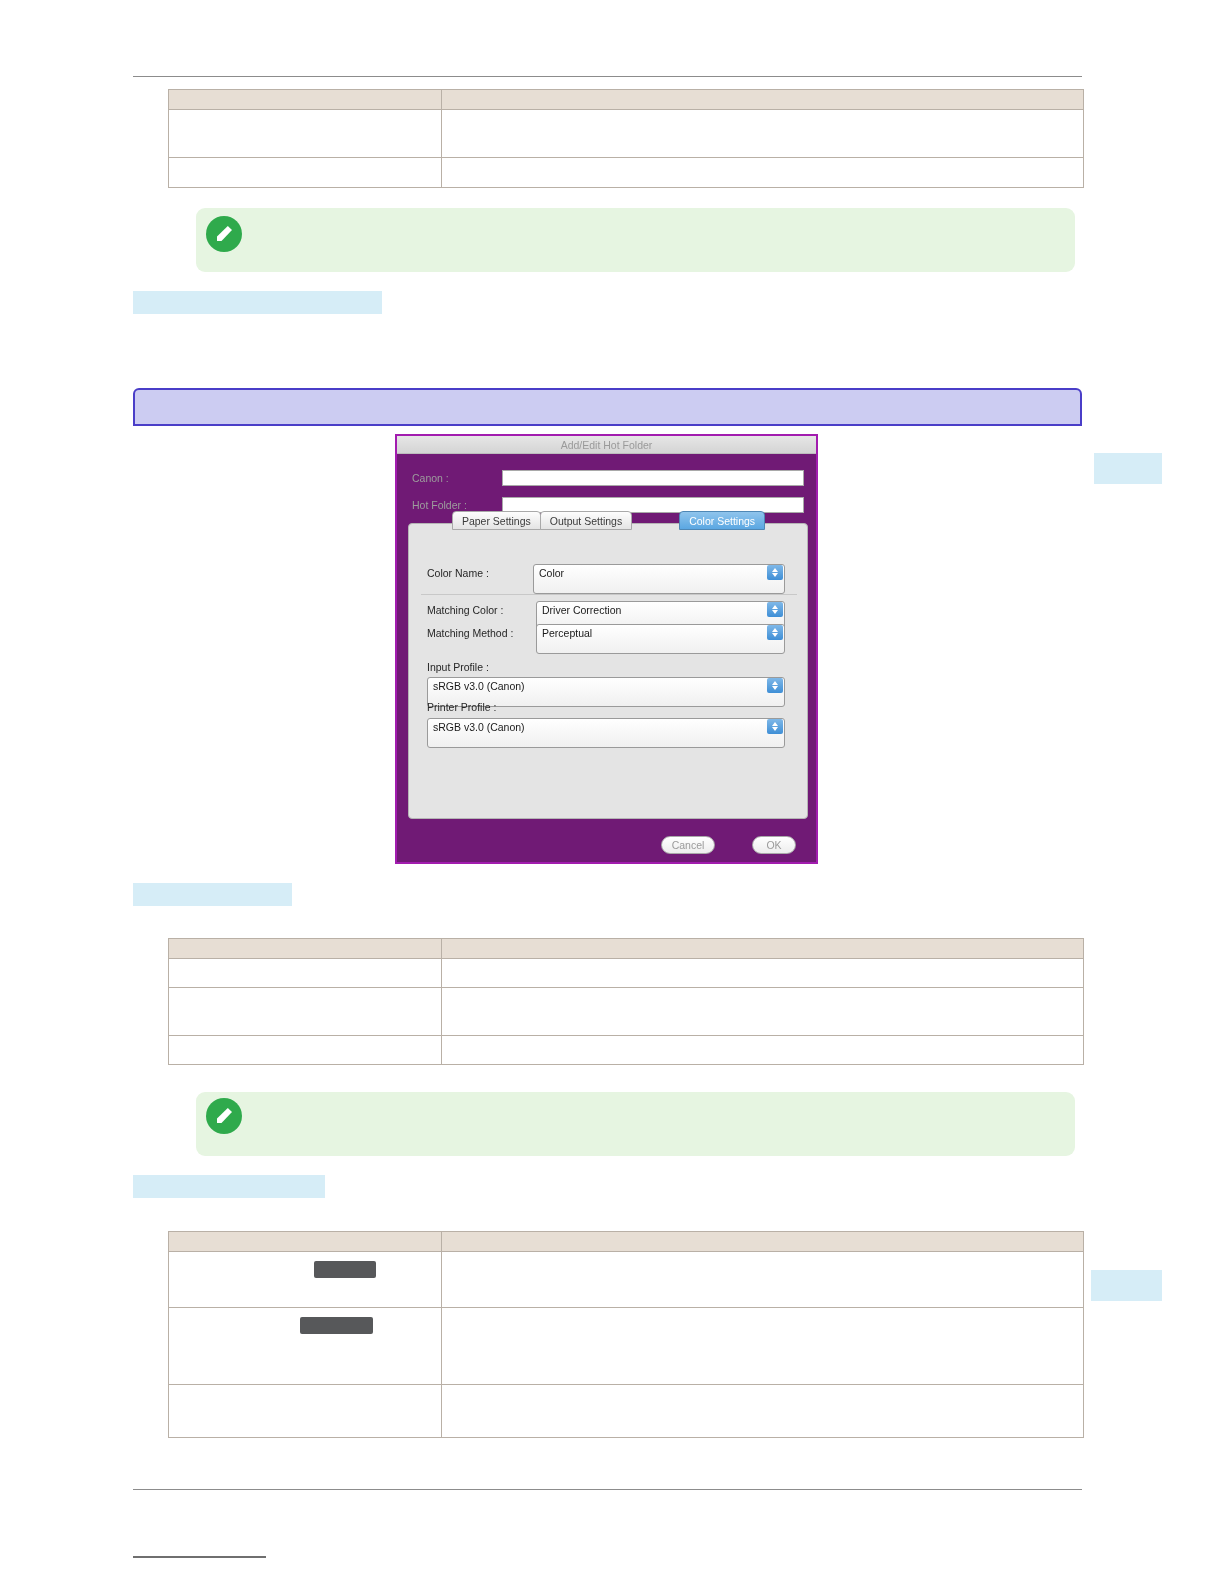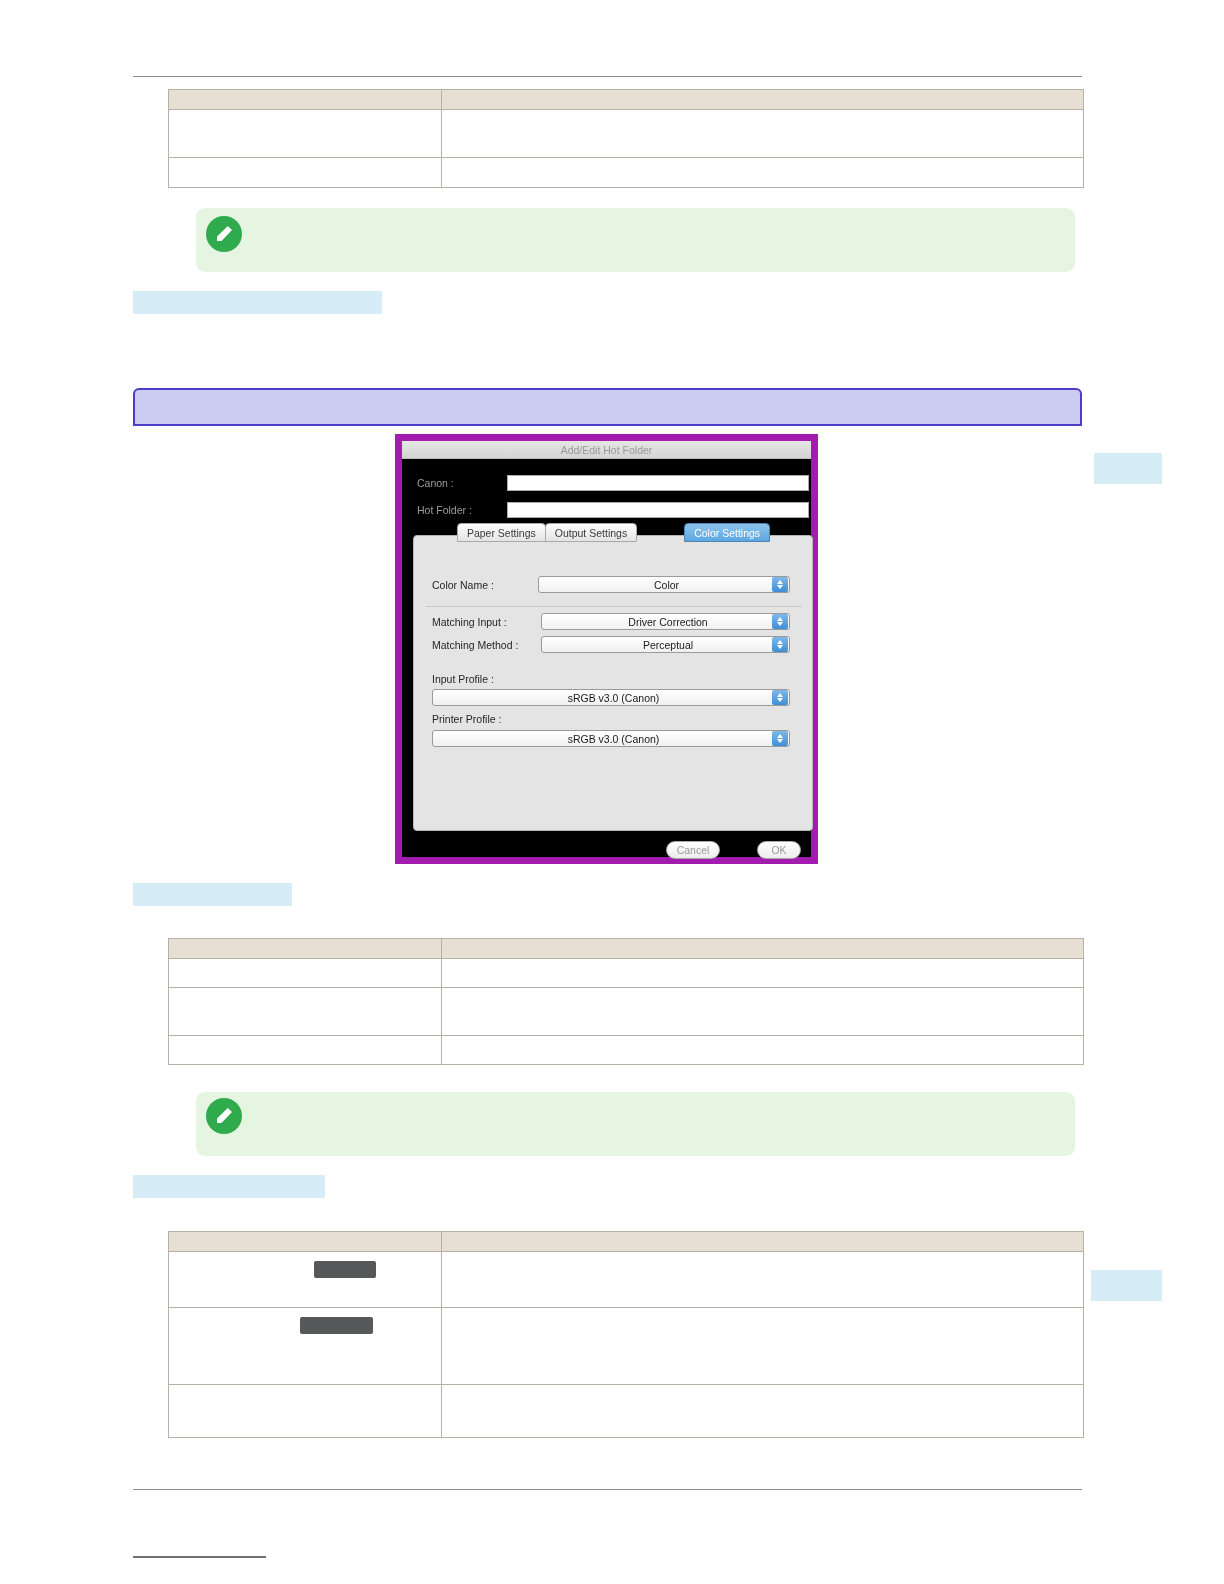--- a/index.html
+++ b/index.html
@@ -141,22 +141,22 @@
     box-sizing: border-box;
   }
 
   
   .dialog {
     position: absolute;
     left: 395px;
     top: 434px;
     width: 423px;
     height: 430px;
-    background: #000000;
-    border: 7px solid #a21caf;
+    background: #701a75;
+    border: 2px solid #a21caf;
     box-sizing: border-box;
     font-family: "Liberation Sans", sans-serif;
   }
   .dlg-titlebar {
     position: absolute;
     left: 0; top: 0;
     width: 100%;
     height: 18px;
     background: linear-gradient(#e6e6e6, #d4d4d4);
     border-bottom: 1px solid #bdbdbd;
@@ -176,28 +176,27 @@
     position: absolute;
     background: #ffffff;
     border: 1px solid #a9a9a9;
     box-sizing: border-box;
     height: 16px;
   }
 
   .tabpanel {
     position: absolute;
     left: 11px;
-    top: 94px;
+    top: 87px;
     width: 400px;
     height: 296px;
     background: #e4e4e4;
     border: 1px solid #b5b5b5;
     border-radius: 4px;
     box-sizing: border-box;
-    text-align: center;
   }
   .tabstrip {
     position: absolute;
     left: 0;
     top: -13px;
     width: 100%;
     height: 19px;
     display: flex;
     justify-content: center;
     gap: 0px;
@@ -222,21 +221,21 @@
     margin-left: 48px;
   }
 
   .row-label {
     position: absolute;
     font-size: 10.5px;
     color: #262626;
   }
   .popup {
     position: absolute;
-    height: 17px;
+    height: 30px;
     background: linear-gradient(#ffffff, #f0f0f0);
     border: 1px solid #9a9a9a;
     border-radius: 3px;
     box-sizing: border-box;
     font-size: 10.5px;
     color: #1a1a1a;
     line-height: 16px;
     padding-left: 5px;
   }
   .popup .arrows {
@@ -342,21 +341,21 @@
       </div>
 
       <div class="row-label" style="left:18px; top:43px;">Color Name :</div>
       <div class="popup" style="left:124px; top:40px; width:252px;">
         <span>Color</span>
         <span class="arrows"></span>
       </div>
 
       <div class="dlg-sep" style="left:12px; top:70px; width:376px;"></div>
 
-      <div class="row-label" style="left:18px; top:80px;">Matching Input :</div>
+      <div class="row-label" style="left:18px; top:80px;">Matching Color :</div>
       <div class="popup" style="left:127px; top:77px; width:249px;">
         <span>Driver Correction</span>
         <span class="arrows"></span>
       </div>
 
       <div class="row-label" style="left:18px; top:103px;">Matching Method :</div>
       <div class="popup" style="left:127px; top:100px; width:249px;">
         <span>Perceptual</span>
         <span class="arrows"></span>
       </div>

